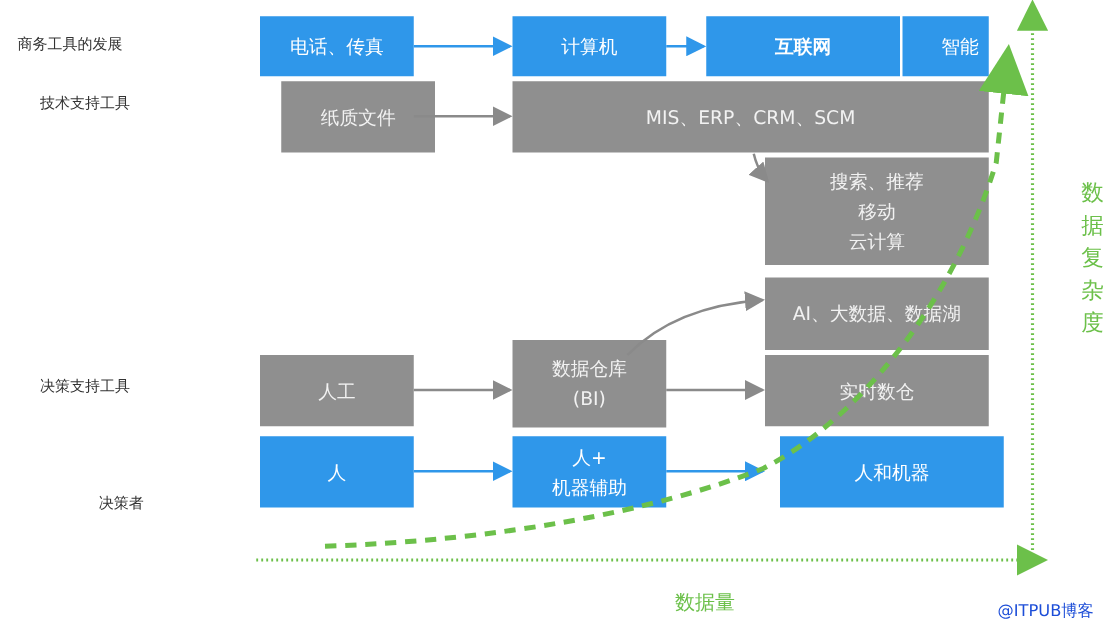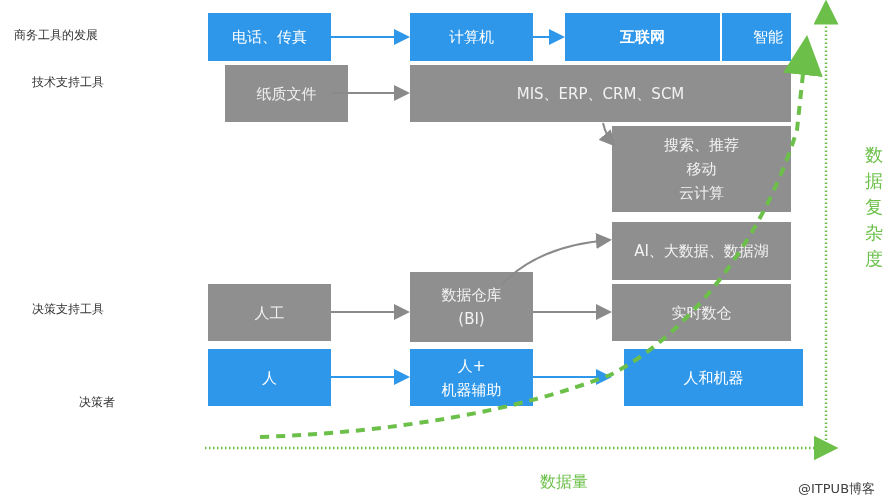--- a/index.html
+++ b/index.html
@@ -9,21 +9,21 @@
   .box { position: absolute; display: flex; align-items: center; justify-content: center;
          text-align: center; color: #ffffff; font-size: 15px; line-height: 24px; box-sizing: border-box; }
   .blue { background: #2f97ea; }
   .gray { background: #8f8f8f; color: #f2f2f2; }
   .multi { flex-direction: column; }
   .multi span { display: block; }
   svg.overlay { position: absolute; left: 0; top: 0; }
   .axis-label-x { position: absolute; left: 540px; top: 472px; font-size: 16px; color: #6cc04a; }
   .axis-label-y { position: absolute; left: 862px; top: 142px; width: 24px; font-size: 18px;
                   color: #6cc04a; line-height: 26px; text-align: center; }
-  .watermark { position: absolute; left: 798px; top: 480px; font-size: 13px; color: #404040; }
+  .watermark { position: absolute; left: 798px; top: 480px; font-size: 13px; color: #1d4ed8; }
 </style>
 </head>
 <body>
 
 <div class="row-label" style="left:14px;top:27px;">商务工具的发展</div>
 <div class="row-label" style="left:32px;top:74px;">技术支持工具</div>
 <div class="row-label" style="left:32px;top:301px;">决策支持工具</div>
 <div class="row-label" style="left:79px;top:366px;margin-top:28px;">决策者</div>
 
 <div class="box blue" style="left:208px;top:13px;width:123px;height:48px;">电话、传真</div>

